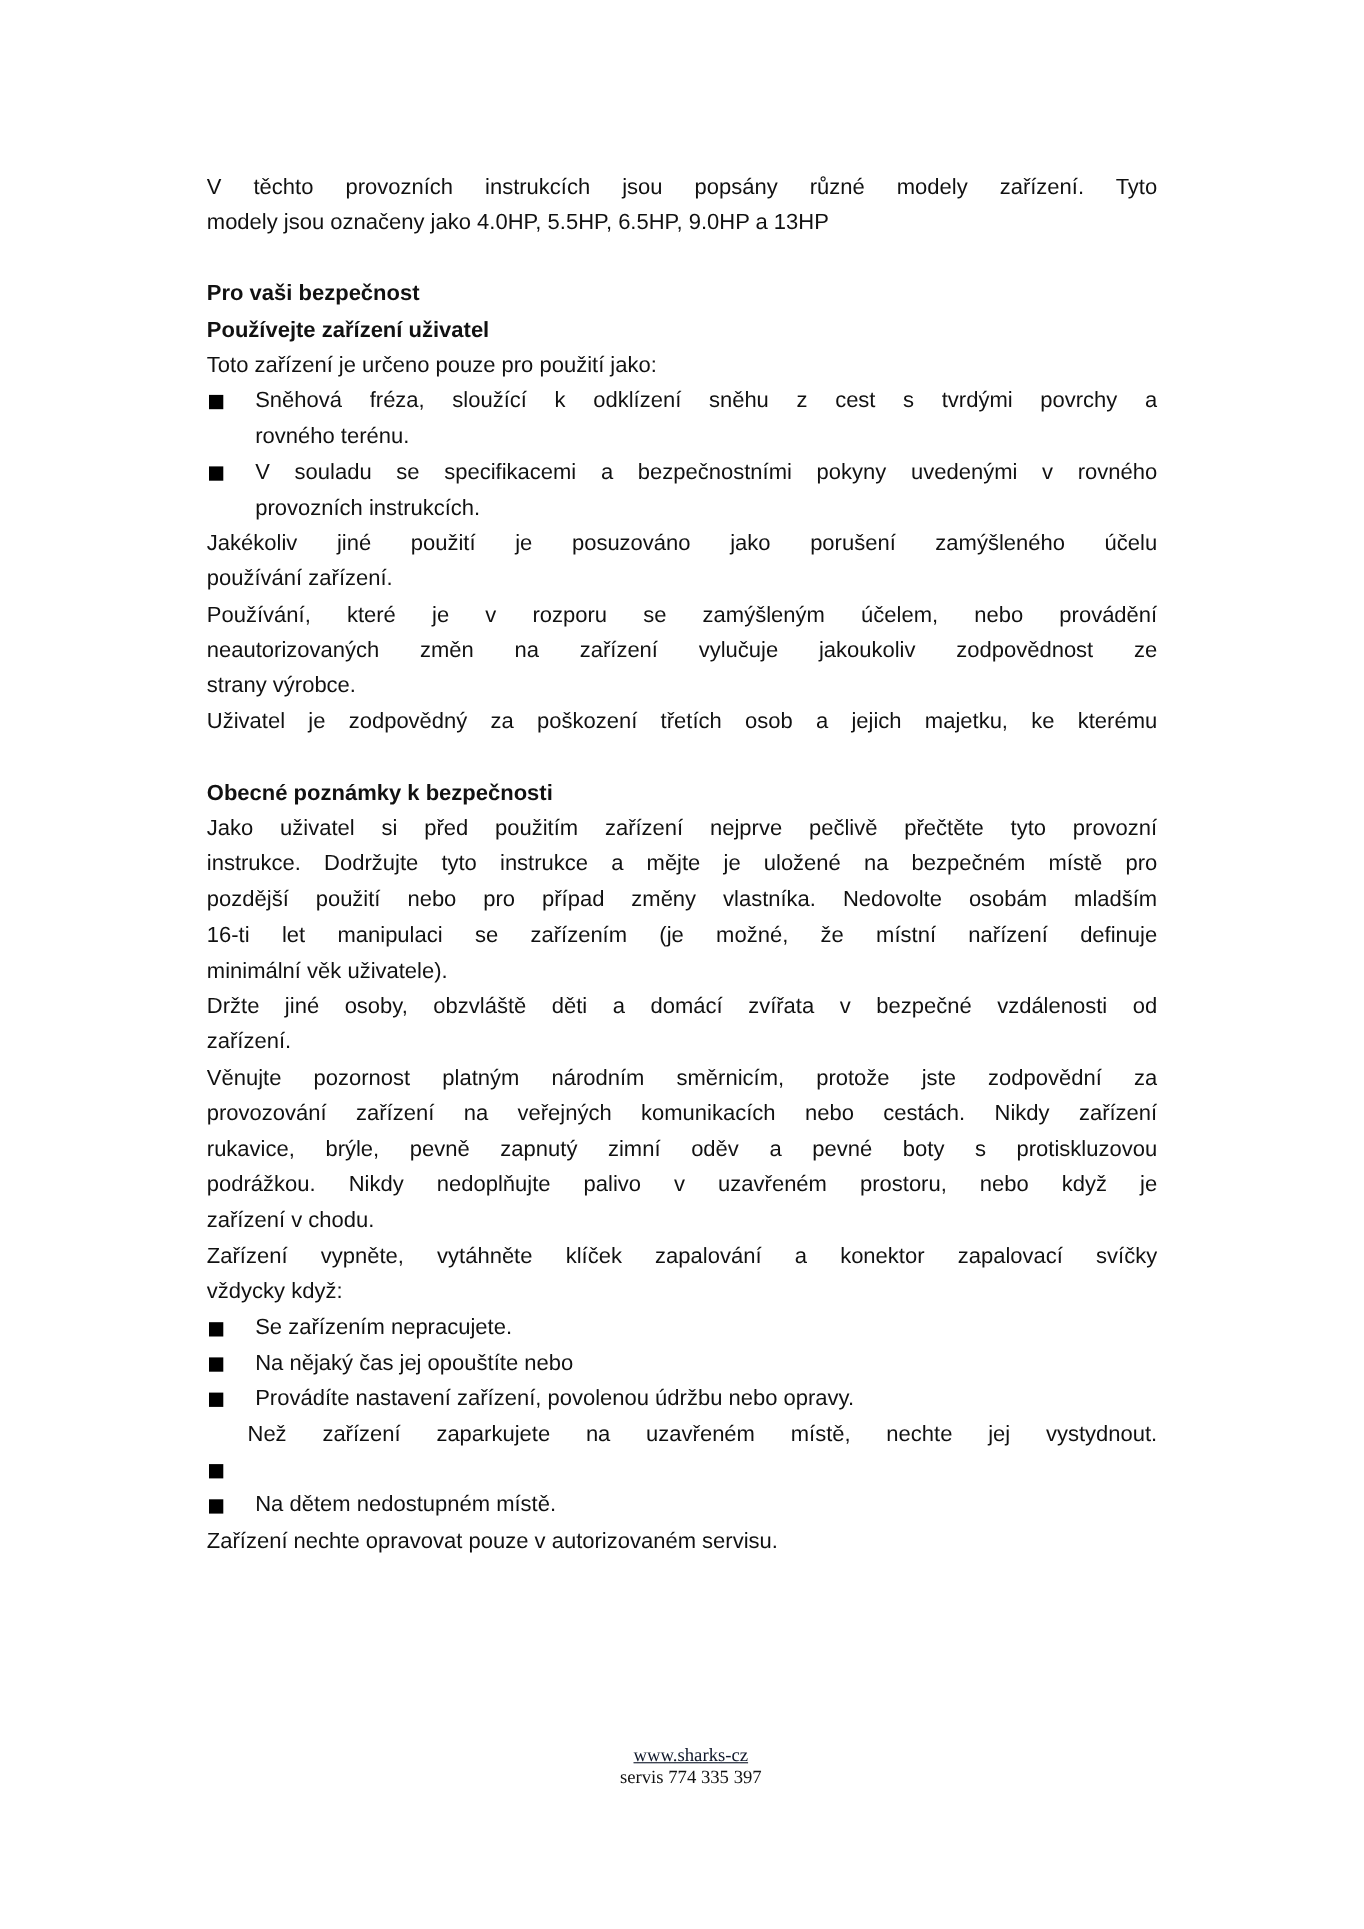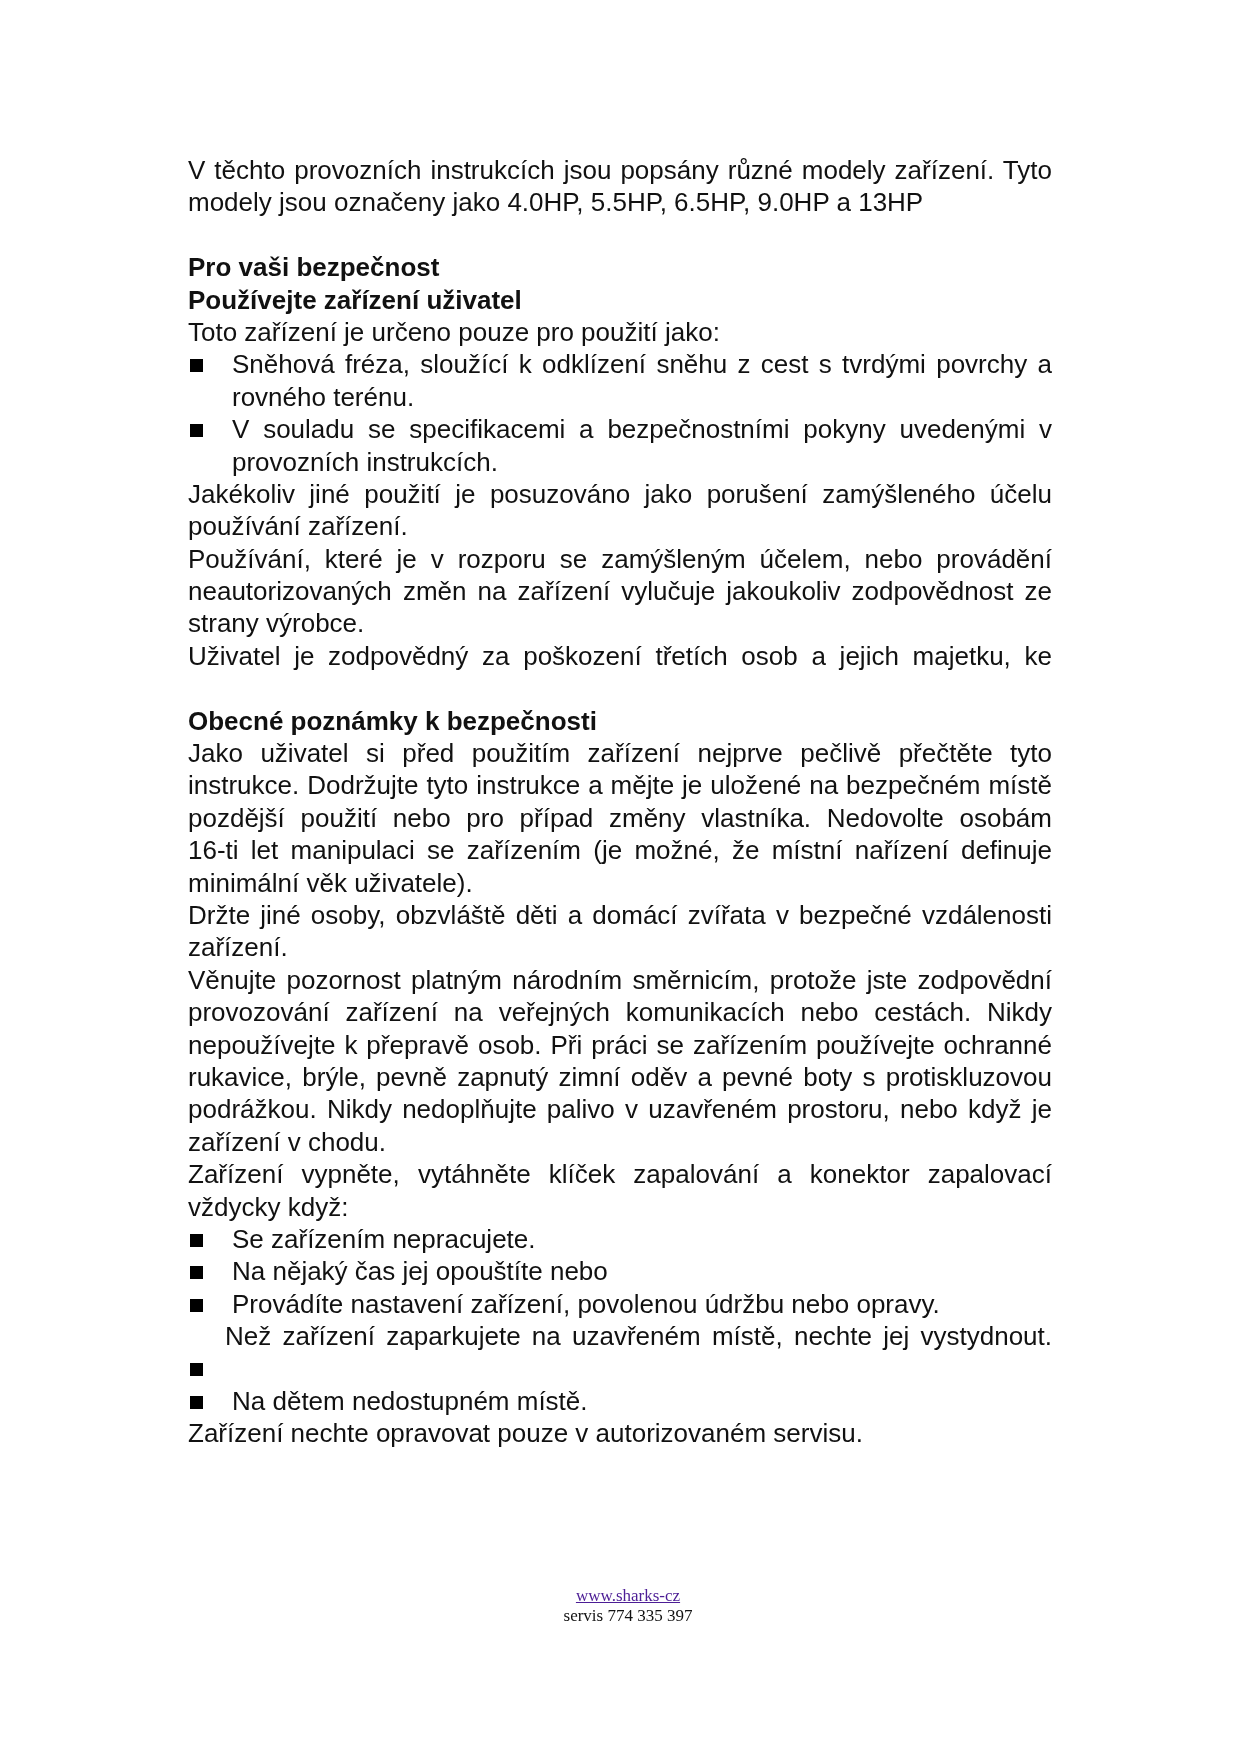--- a/index.html
+++ b/index.html
@@ -1,37 +1,37 @@
 <!DOCTYPE html>
 <html><head>
 <meta charset="utf-8">
 <style>
   html, body { margin: 0; padding: 0; background: #ffffff; }
   body { width: 1240px; height: 1754px; position: relative; overflow: hidden; }
   .page { position: absolute; left: 0; top: 0; width: 1240px; height: 1754px; background: #fff; }
   .body-text {
     position: absolute; left: 188px; top: 154px; width: 864px;
     font-family: "Liberation Sans", sans-serif;
-    font-size: 26px; line-height: 32.4px; color: #111;
+    font-size: 20px; line-height: 32.4px; color: #111;
   }
   .ln { display: block; height: 32.4px; white-space: nowrap; }
   .ln.j { text-align: justify; text-align-last: justify; white-space: normal; overflow: hidden; }
   .ln.b { font-weight: bold; }
   .ln.blank { height: 32.4px; }
   .ln.ind { padding-left: 44px; }
   .ln.ind2 { padding-left: 37px; }
   .bl { position: relative; padding-left: 44px; }
   .bl .sq {
     position: absolute; left: 2px; top: 11px; width: 13px; height: 13px; background: #000;
   }
   .footer {
     position: absolute; left: 0; top: 1586px; width: 1256px; text-align: center;
     font-family: "Liberation Serif", serif; font-size: 17px; line-height: 20px; color: #111;
   }
-  .footer a { color: #4c1d95; text-decoration: underline; margin-top: 14px; }
+  .footer a { color: #0f172a; text-decoration: underline; margin-top: 14px; }
 </style>
 </head>
 <body>
 
 <div class="page">
   <div class="body-text">
 
     <span class="ln j">V těchto provozních instrukcích jsou popsány různé modely zařízení. Tyto</span>
     <span class="ln">modely jsou označeny jako 4.0HP, 5.5HP, 6.5HP, 9.0HP a 13HP</span>
     <span class="ln blank"></span>
@@ -56,21 +56,20 @@
     <span class="ln b">Obecné poznámky k bezpečnosti</span>
     <span class="ln j">Jako uživatel si před použitím zařízení nejprve pečlivě přečtěte tyto provozní</span>
     <span class="ln j">instrukce. Dodržujte tyto instrukce a mějte je uložené na bezpečném místě pro</span>
     <span class="ln j">pozdější použití nebo pro případ změny vlastníka. Nedovolte osobám mladším</span>
     <span class="ln j">16-ti let manipulaci se zařízením (je možné, že místní nařízení definuje</span>
     <span class="ln">minimální věk uživatele).</span>
     <span class="ln j">Držte jiné osoby, obzvláště děti a domácí zvířata v bezpečné vzdálenosti od</span>
     <span class="ln">zařízení.</span>
     <span class="ln j">Věnujte pozornost platným národním směrnicím, protože jste zodpovědní za</span>
     <span class="ln j">provozování zařízení na veřejných komunikacích nebo cestách. Nikdy zařízení</span>
-    <span class="ln j">nepoužívejte k přepravě osob. Při práci se zařízením používejte ochranné</span>
     <span class="ln j">rukavice, brýle, pevně zapnutý zimní oděv a pevné boty s protiskluzovou</span>
     <span class="ln j">podrážkou. Nikdy nedoplňujte palivo v uzavřeném prostoru, nebo když je</span>
     <span class="ln">zařízení v chodu.</span>
     <span class="ln j">Zařízení vypněte, vytáhněte klíček zapalování a konektor zapalovací svíčky</span>
     <span class="ln">vždycky když:</span>
 
     <span class="ln bl"><i class="sq"></i><span>Se zařízením nepracujete.</span></span>
     <span class="ln bl"><i class="sq"></i><span>Na nějaký čas jej opouštíte nebo</span></span>
     <span class="ln bl"><i class="sq"></i><span>Provádíte nastavení zařízení, povolenou údržbu nebo opravy.</span></span>
 

